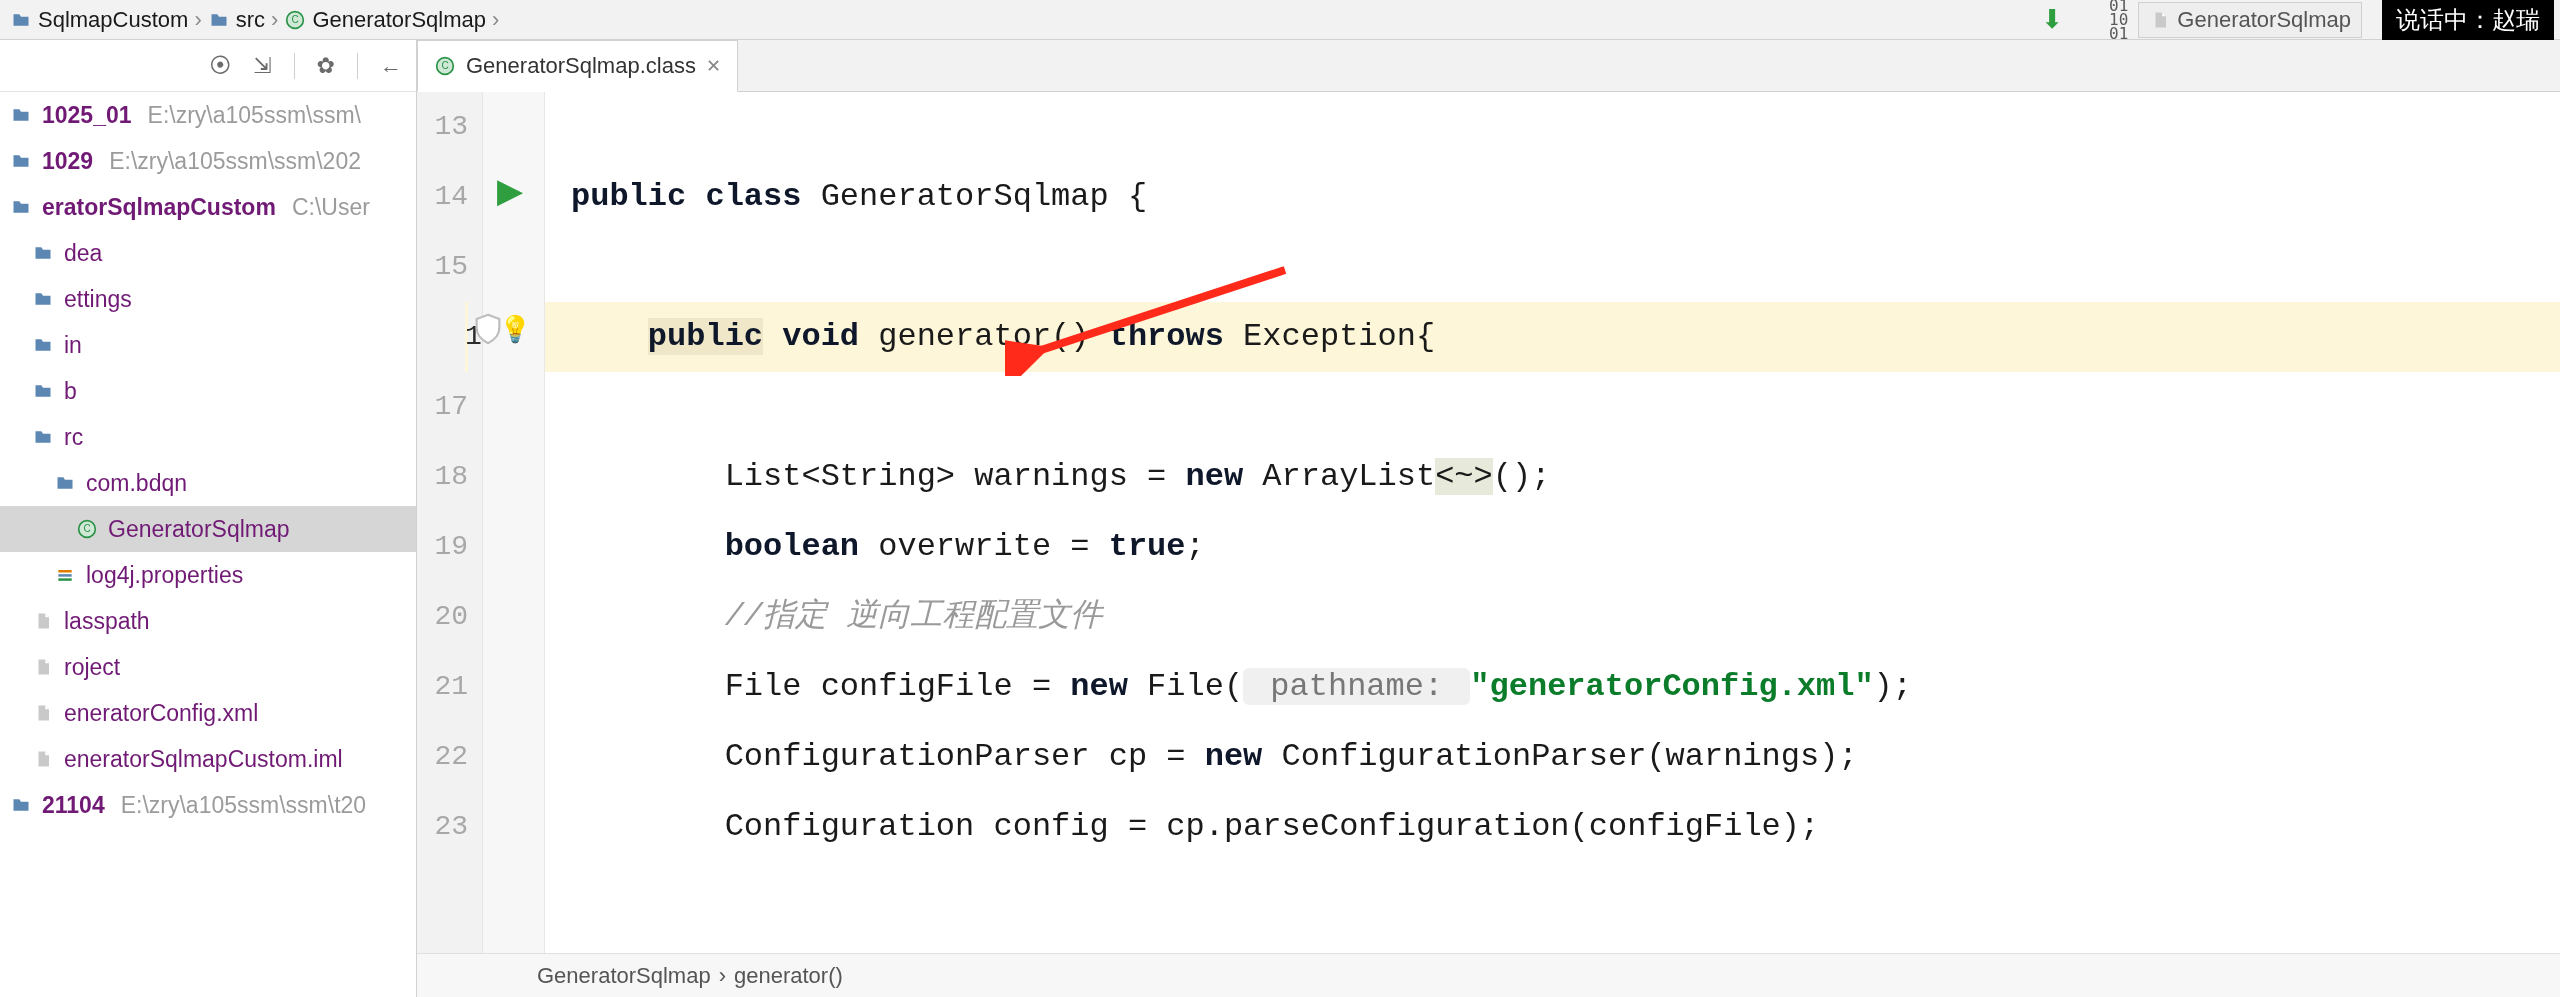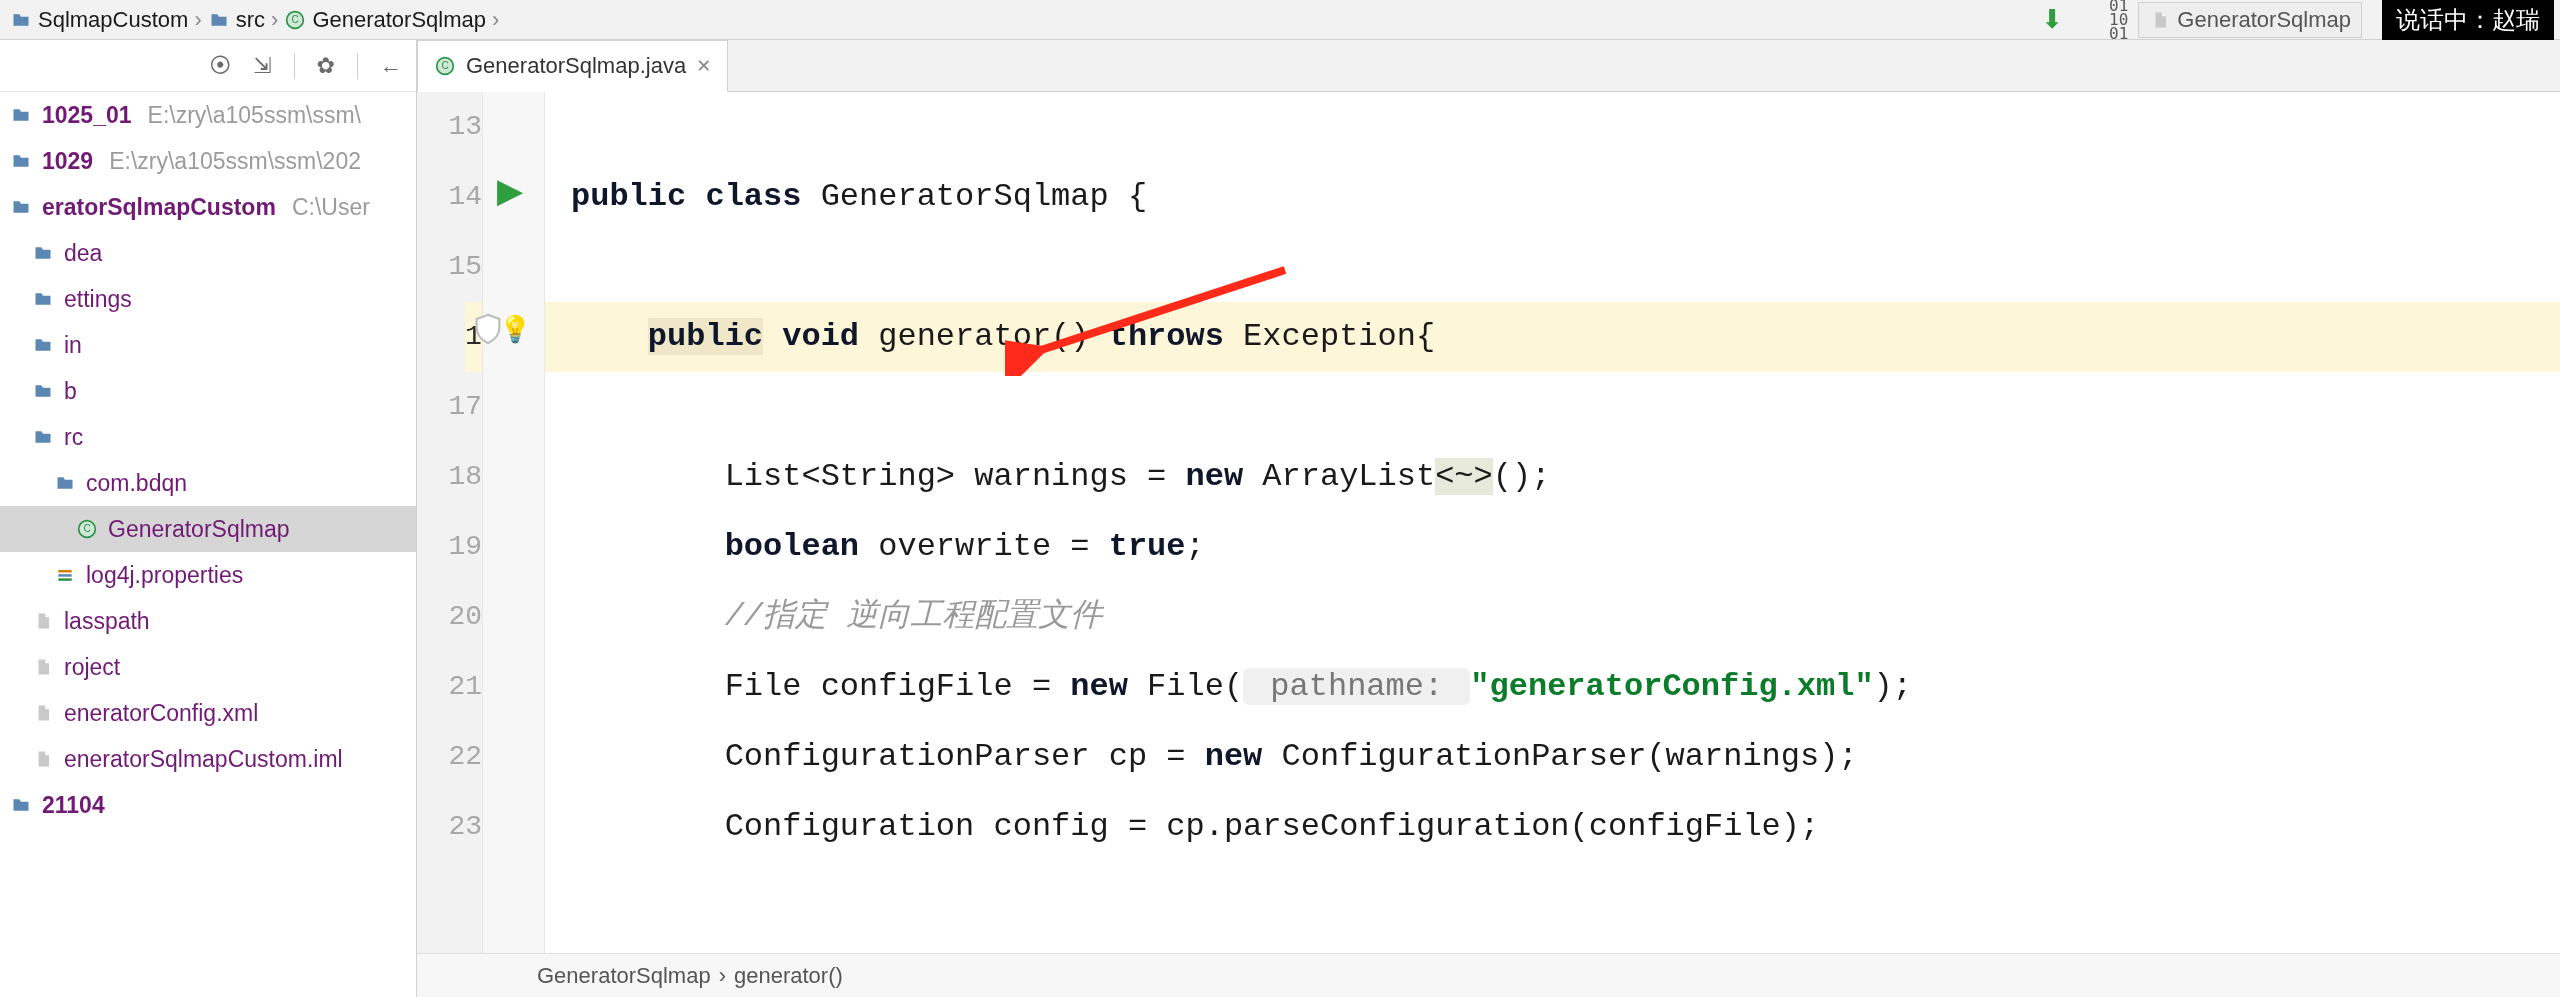--- a/index.html
+++ b/index.html
@@ -29,21 +29,21 @@
   .tree-row .hint { color: #9b9b9b; margin-left: 6px; text-align: center; }
   .icon { width: 22px; height: 22px; display: inline-flex; align-items: center; justify-content: center; flex: 0 0 22px; }
 
   
   .editor-area { flex: 1; display: flex; flex-direction: column; min-width: 0; }
   .tabs { height: 52px; display: flex; align-items: flex-end; border-bottom: 1px solid #d1d1d1; background: #f2f2f2; }
   .tab { display: inline-flex; align-items: center; gap: 10px; height: 52px; padding: 0 16px; background: #fff; border: 1px solid #d1d1d1; border-bottom-color: #fff; font-size: 22px; color: #333; position: relative; top: 1px; }
   .tab .close { color: #888; font-size: 18px; }
 
   .editor-body { flex: 1; display: flex; min-height: 0; }
-  .gutter { width: 66px; flex: 0 0 66px; background: #f2f2f2; text-align: right; font-family: Consolas, "Courier New", monospace; font-size: 28px; color: #a8a8a8; border-right: 1px solid #e7e7e7; }
+  .gutter { width: 66px; flex: 0 0 66px; background: #f2f2f2; text-align: right; padding-right: 14px; font-family: Consolas, "Courier New", monospace; font-size: 28px; color: #a8a8a8; border-right: 1px solid #e7e7e7; }
   .gutter .ln { height: 70px; line-height: 70px; }
   .gutter .ln.caret { color: #2b2b2b; background: #fdf6d8; margin-left: 48px; }
   .icon-strip { width: 62px; flex: 0 0 62px; background: #f7f7f7; border-right: 1px solid #e7e7e7; position: relative; }
   .icon-strip .run { position: absolute; left: 14px; top: 78px; color: #2e9e3f; font-size: 34px; }
   .icon-strip .bulb { position: absolute; left: 16px; top: 222px; color: #e8b400; font-size: 26px; }
   .icon-strip .shield { position: absolute; left: -12px; top: 220px; }
   .shield svg { width: 34px; height: 34px; }
 
   .code { flex: 1; font-family: Consolas, "Courier New", monospace; font-size: 32px; line-height: 70px; position: relative; min-width: 0; overflow: hidden; }
   .code .line { height: 70px; white-space: pre; padding-left: 26px; }
@@ -278,34 +278,35 @@
           <span class="name">eneratorSqlmapCustom.iml</span>
         </div>
         <div class="tree-row">
           <span class="pad" style="width:0px"></span>
           <span class="icon">
             <svg viewBox="0 0 24 24" width="20" height="20" fill="#5b87b2">
               <path d="M3 5h7l2 3h9v11H3z"></path>
             </svg>
           </span>
           <span class="name bold">21104</span>
+          <span class="hint">E:\zry\a105ssm\ssm\t20</span>
         </div>
       </div>
   </div>
 
   <div class="editor-area">
     <div class="tabs">
       <div class="tab">
         <span class="icon i-clazz">
           <svg viewBox="0 0 24 24" width="20" height="20">
               <circle cx="12" cy="12" r="10" fill="#cfe9d6" stroke="#2b9348" stroke-width="2"></circle>
               <text x="12" y="16" text-anchor="middle" font-size="12" fill="#2b9348" font-family="sans-serif">C</text>
             </svg>
         </span>
-        <span>GeneratorSqlmap.java</span>
+        <span>GeneratorSqlmap.class</span>
         <span class="close">✕</span>
       </div>
     </div>
 
     <div class="editor-body">
       <div class="gutter" id="gutter">
           <div class="ln">13</div>
           <div class="ln">14</div>
           <div class="ln">15</div>
           <div class="ln caret">16</div>

